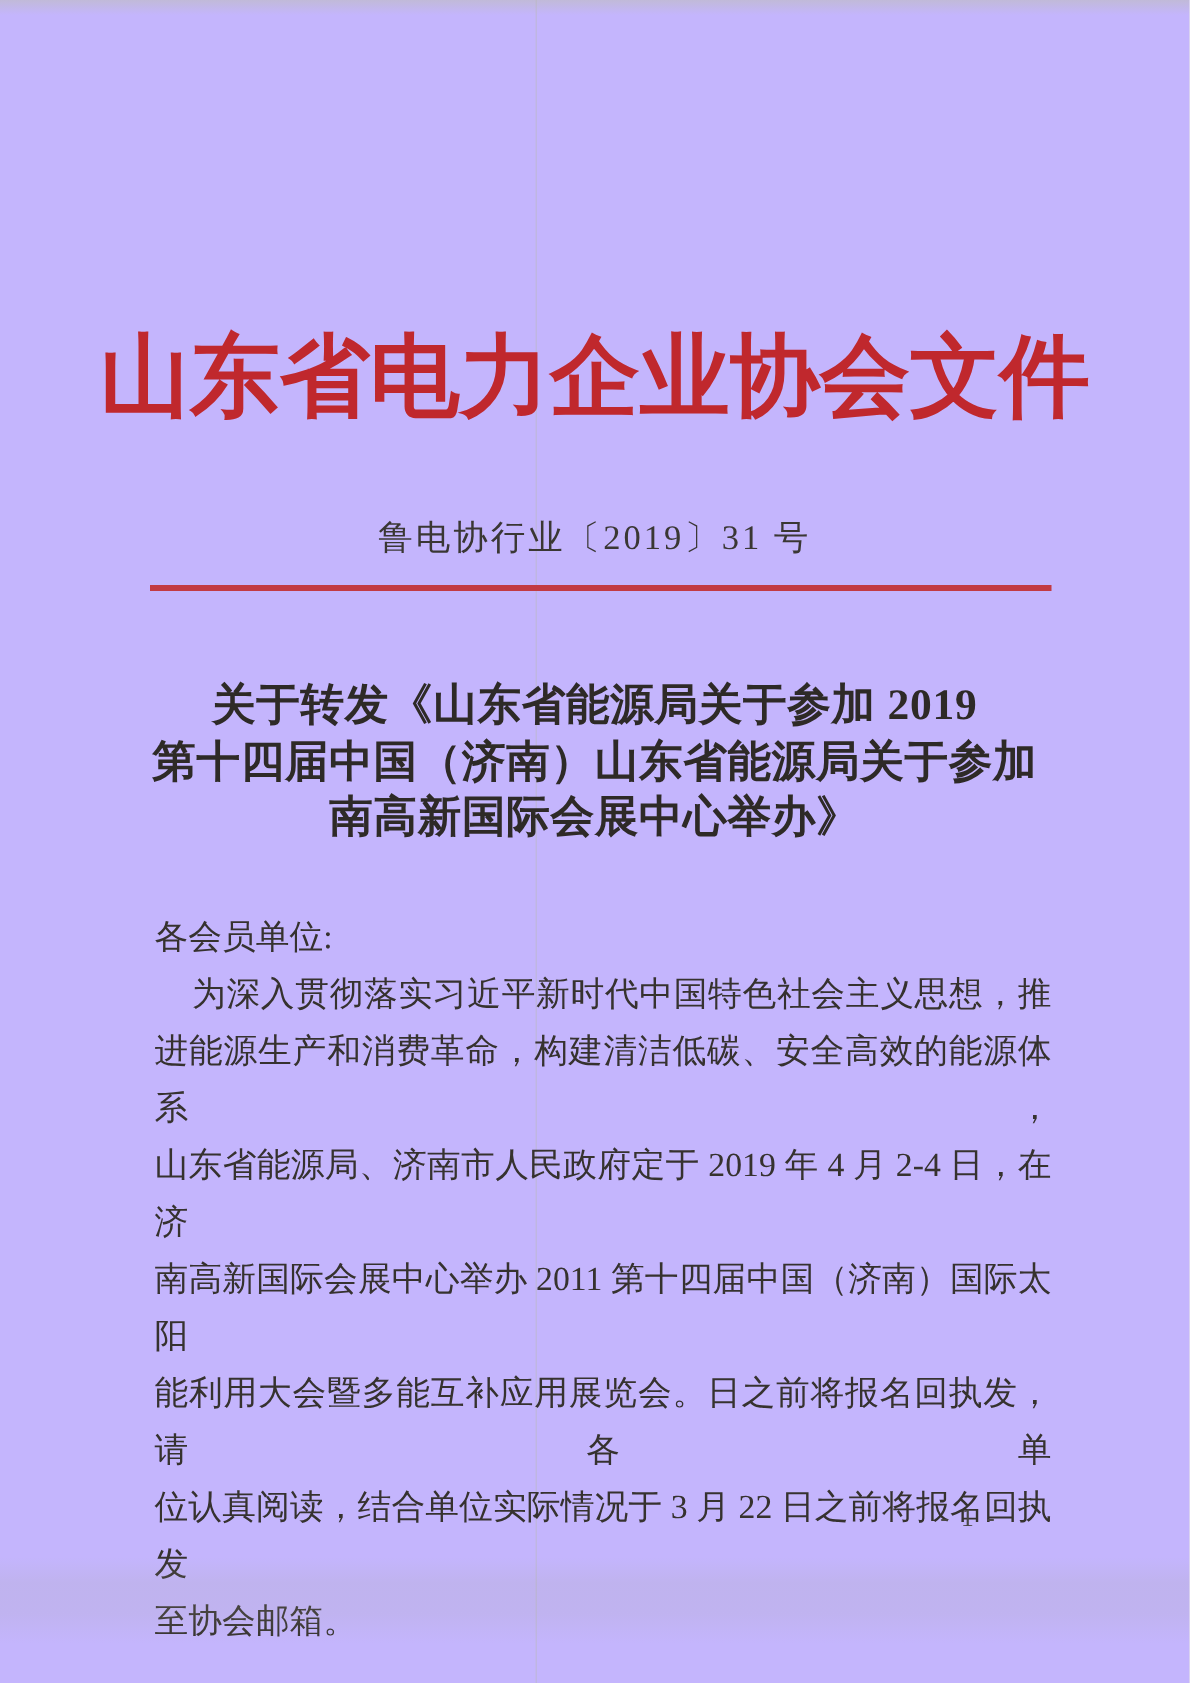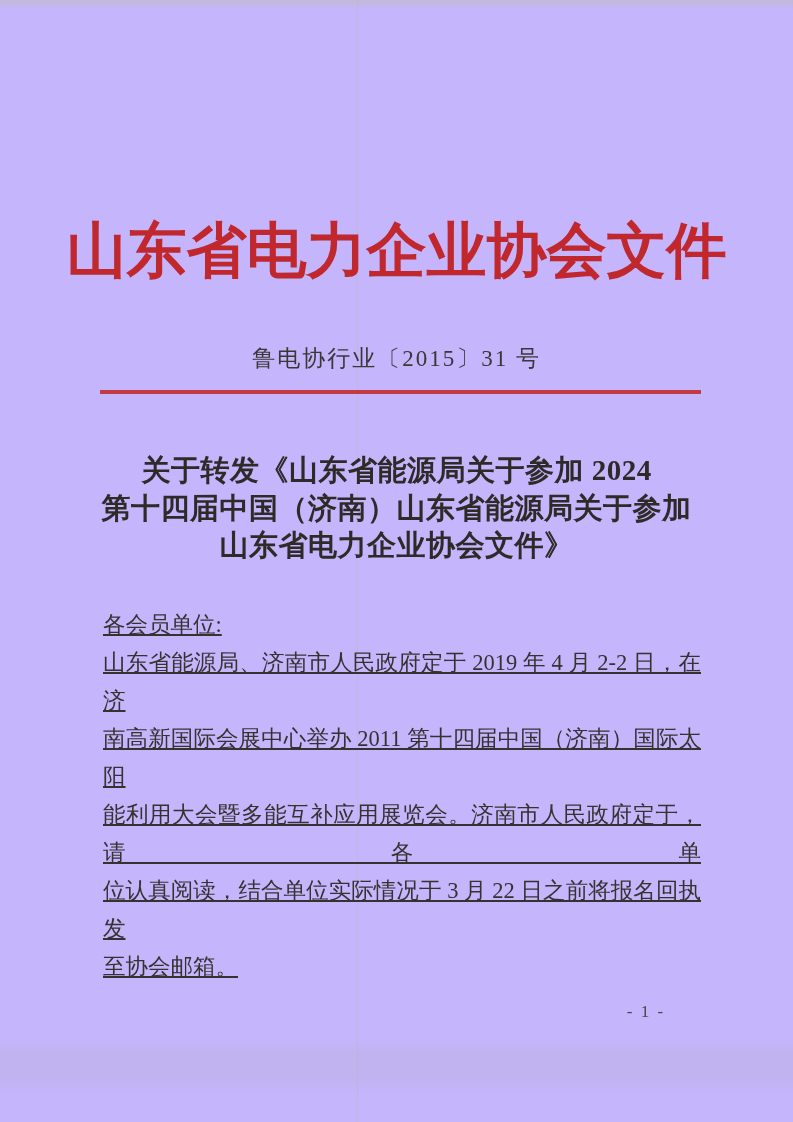--- a/index.html
+++ b/index.html
@@ -83,21 +83,21 @@
   }
   
   .body-block {
     position: absolute;
     left: 103px; top: 606px;
     width: 598px;
     font-size: 22.5px;
     line-height: 38px;
     color: #36322f;
   }
-  .body-line { width: 100%; text-decoration: underline; }
+  .body-line { width: 100%; }
   .jline {
     text-align: justify;
     text-align-last: justify;
   }
   .indent1 { text-indent: 25px; }
   .page-number {
     position: absolute;
     left: 600px; top: 1002px;
     width: 92px;
     text-align: center;
@@ -108,35 +108,37 @@
 </style>
 </head>
 <body>
 
 <div class="page">
   <div class="scan-top-edge"></div>
   <div class="fold-line"></div>
 
   <h1 class="letterhead">山东省电力企业协会文件</h1>
 
-  <div class="doc-number">鲁电协行业〔2015〕31 号</div>
+  <div class="doc-number">鲁电协行业〔2019〕31 号</div>
 
   <div class="red-line"></div>
 
   <div class="title-block">
-    <div class="title-line">关于转发《山东省能源局关于参加 2024</div>
+    <div class="title-line">关于转发《山东省能源局关于参加 2019</div>
     <div class="title-line">第十四届中国（济南）山东省能源局关于参加</div>
-    <div class="title-line">山东省电力企业协会文件》</div>
+    <div class="title-line">南高新国际会展中心举办》</div>
   </div>
 
   <div class="body-block">
     <div class="body-line">各会员单位:</div>
-    <div class="body-line jline">山东省能源局、济南市人民政府定于 2019 年 4 月 2-2 日，在济</div>
+    <div class="body-line jline indent1">为深入贯彻落实习近平新时代中国特色社会主义思想，推</div>
+    <div class="body-line jline">进能源生产和消费革命，构建清洁低碳、安全高效的能源体系，</div>
+    <div class="body-line jline">山东省能源局、济南市人民政府定于 2019 年 4 月 2-4 日，在济</div>
     <div class="body-line jline">南高新国际会展中心举办 2011 第十四届中国（济南）国际太阳</div>
-    <div class="body-line jline">能利用大会暨多能互补应用展览会。济南市人民政府定于，请各单</div>
+    <div class="body-line jline">能利用大会暨多能互补应用展览会。日之前将报名回执发，请各单</div>
     <div class="body-line jline">位认真阅读，结合单位实际情况于 3 月 22 日之前将报名回执发</div>
     <div class="body-line">至协会邮箱。</div>
   </div>
 
   <div class="page-number">- 1 -</div>
 
   <div class="scan-bottom-band"></div>
 </div>
 
 </body></html>

